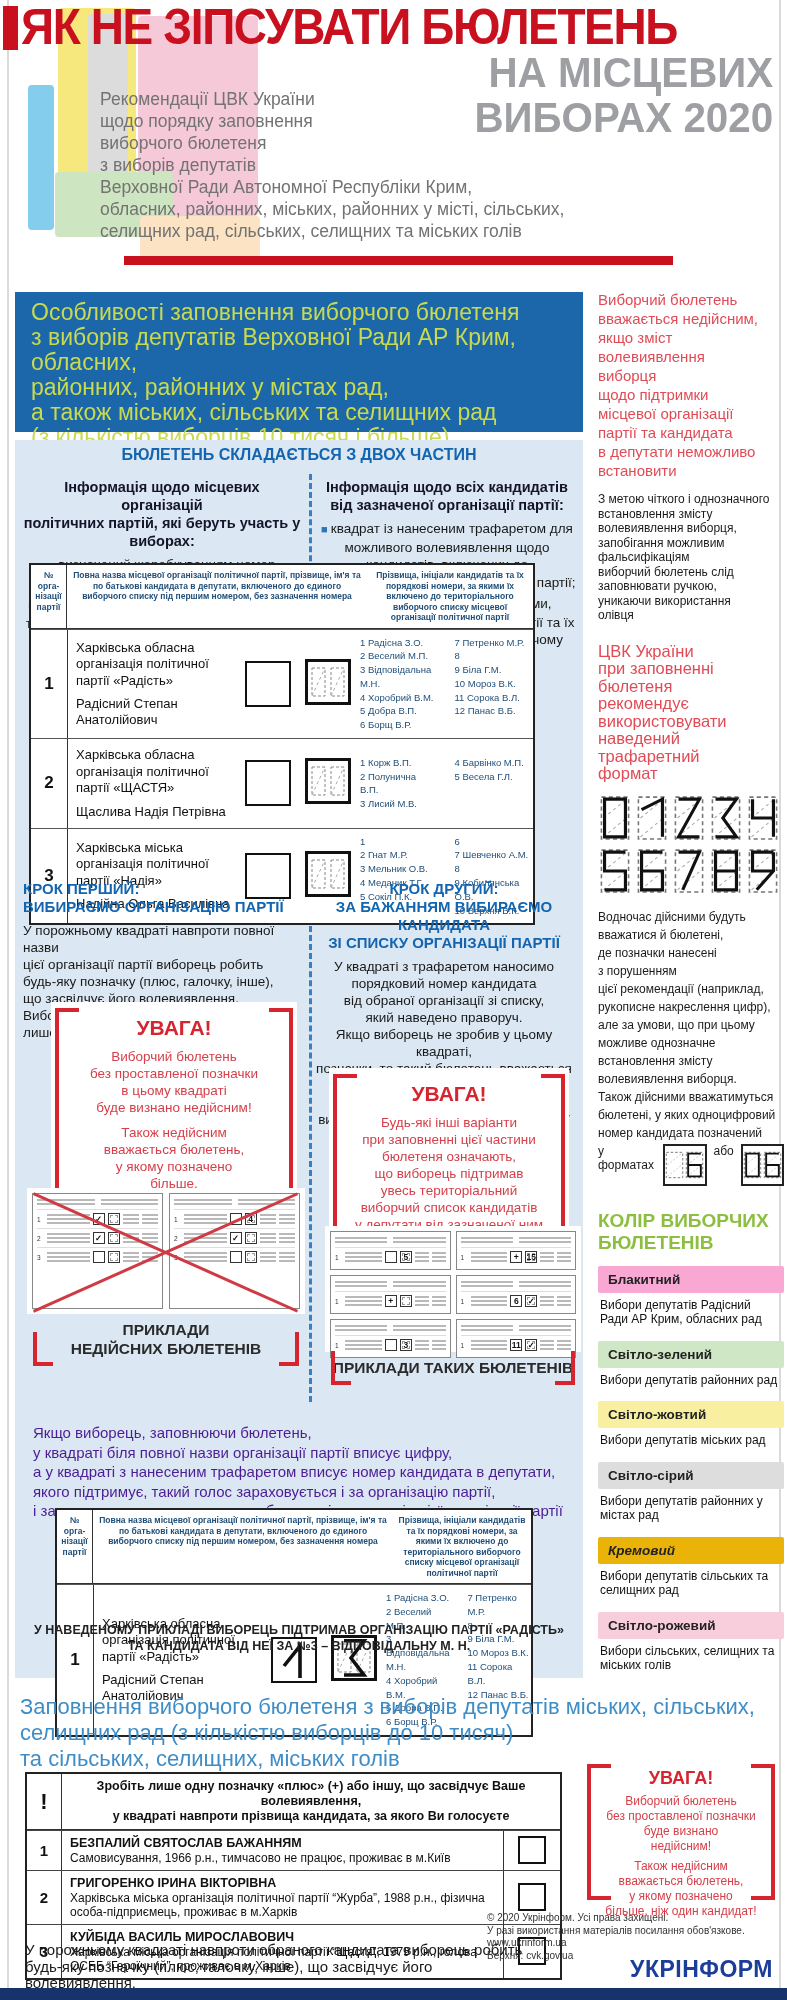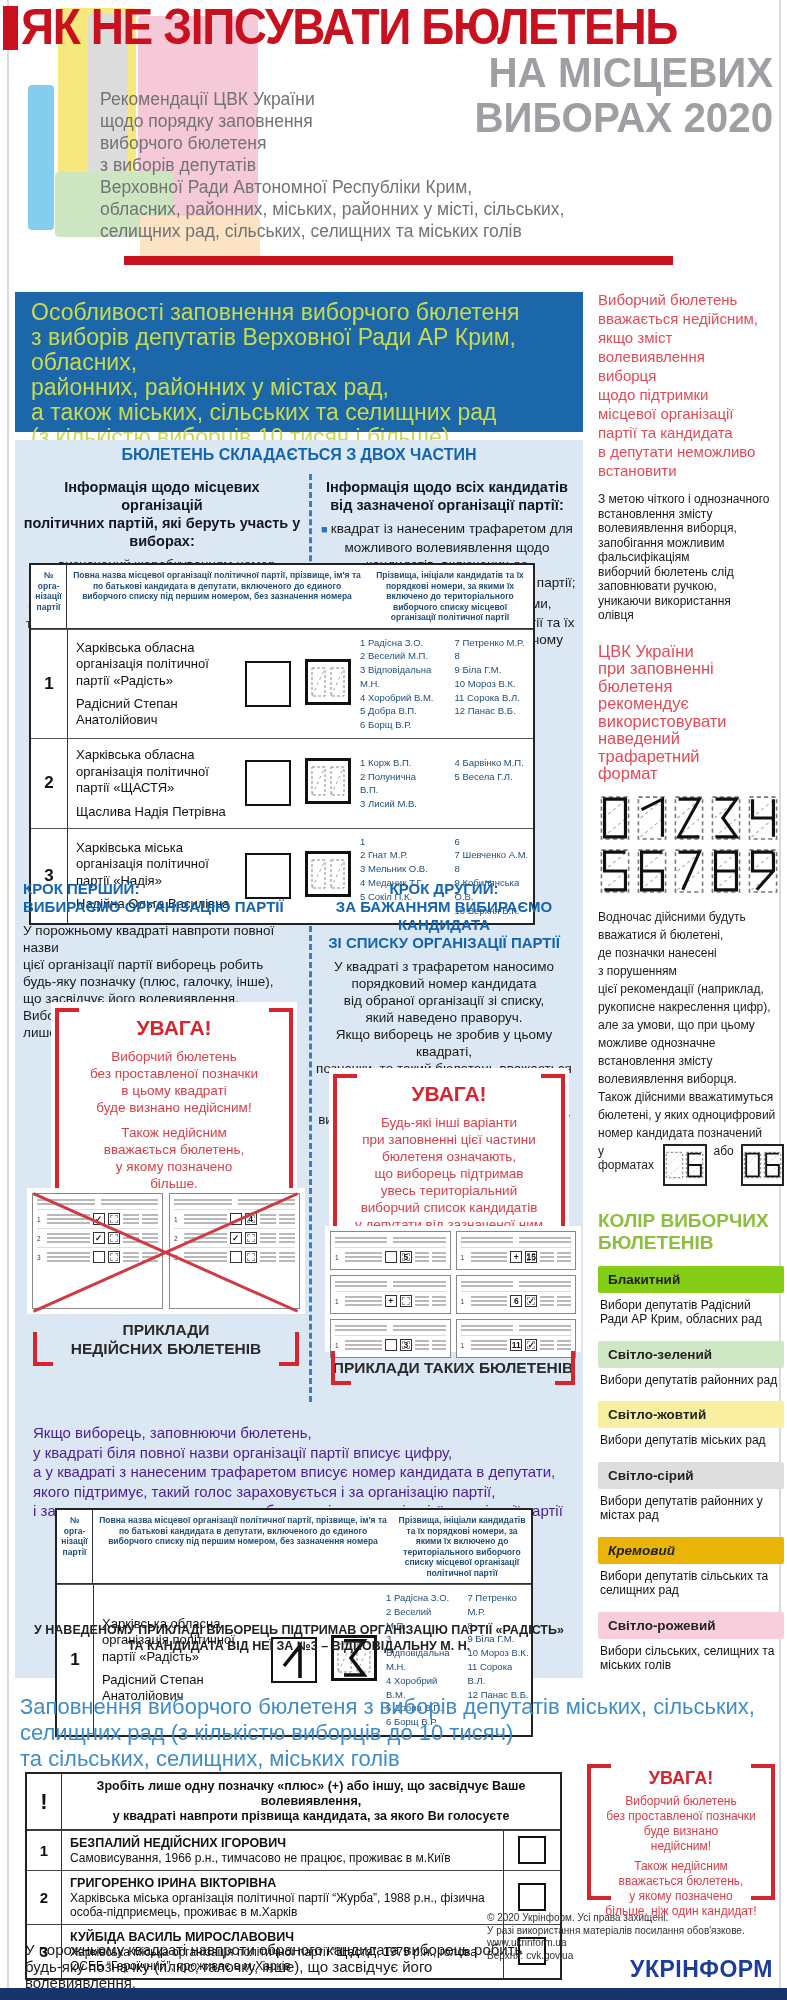--- a/index.html
+++ b/index.html
@@ -909,21 +909,21 @@
             <path d="M2,2 H28 V42 H2 Z" fill="none" stroke="#777" stroke-width="1.5" stroke-dasharray="4 3"></path>
             <path d="M4,22 L26,4 M4,40 L26,22" fill="none" stroke="#aaa" stroke-width="1" stroke-dasharray="3 3"></path>
             <path d="M25,4 H5 V40 H25 V22 H5" fill="none" stroke="#111" stroke-width="3"></path>
           </svg>
         </span>
     </div>
     <h3 class="cheading ml">КОЛІР ВИБОРЧИХ
 БЮЛЕТЕНІВ</h3>
     <div class="clist" id="colorList">
         <div class="citem">
-          <div class="cband" style="background: #84cc16;">Блакитний</div>
+          <div class="cband" style="background: #f9a8d4;">Блакитний</div>
           <div class="cdesc">Вибори депутатів Радісний Ради АР Крим, обласних рад</div>
         </div>
         <div class="citem">
           <div class="cband" style="background: rgb(207, 231, 196);">Світло-зелений</div>
           <div class="cdesc">Вибори депутатів районних рад</div>
         </div>
         <div class="citem">
           <div class="cband" style="background: rgb(248, 240, 160);">Світло-жовтий</div>
           <div class="cdesc">Вибори депутатів міських рад</div>
         </div>
@@ -947,21 +947,21 @@
 та сільських, селищних, міських голів</h2>
   <div class="btable">
     <div class="bthead">
       <div class="bang">!</div>
       <div class="binstr ml">Зробіть лише одну позначку «плюс» (+) або іншу, що засвідчує Ваше волевиявлення,
 у квадраті навпроти прізвища кандидата, за якого Ви голосуєте</div>
     </div>
     <div class="brow">
       <div class="bnum">1</div>
       <div class="bmain">
-        <div class="bname">БЕЗПАЛИЙ НЕДІЙСНИХ ІГОРОВИЧ</div>
+        <div class="bname">БЕЗПАЛИЙ СВЯТОСЛАВ БАЖАННЯМ</div>
         <div class="bdesc">Самовисування, 1966 р.н., тимчасово не працює, проживає в м.Київ</div>
       </div>
       <div class="bcheck">
           <div class="bsq"></div>
         </div>
     </div>
     <div class="brow">
       <div class="bnum">2</div>
       <div class="bmain">
         <div class="bname">ГРИГОРЕНКО ІРИНА ВІКТОРІВНА</div>

